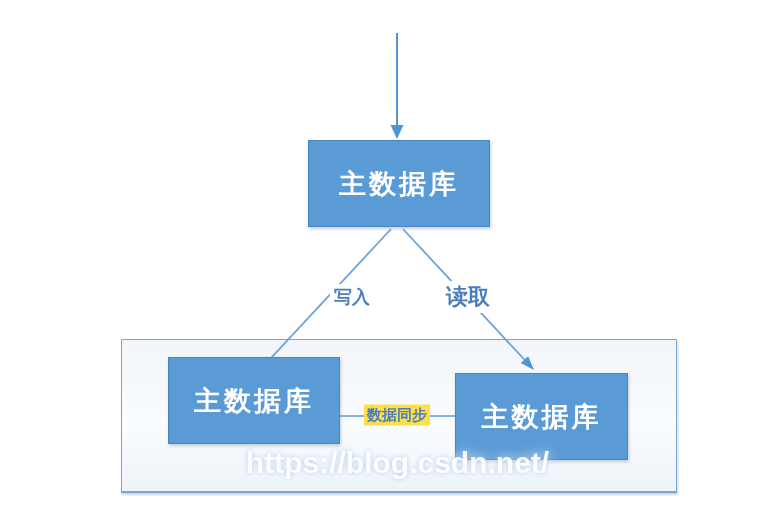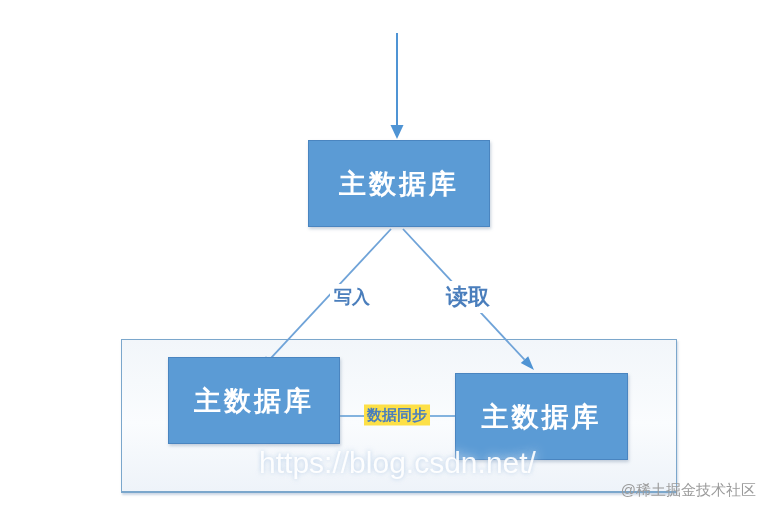--- a/index.html
+++ b/index.html
@@ -72,21 +72,21 @@
     padding: 1px 3px;
   }
 
   
   .url-watermark {
     position: absolute;
     left: 225px; top: 446px;
     width: 345px;
     text-align: center;
     font-size: 30px;
-    font-weight: normal;
+    font-weight: bold;
     color: rgba(255, 255, 255, 0.93);
     text-shadow: 0 0 5px rgba(140, 175, 215, 0.65), 0 0 12px rgba(255, 255, 255, 0.9);
     filter: blur(0.6px);
     z-index: 5;
     white-space: nowrap;
     pointer-events: none;
   }
 
   
   .community-watermark {
@@ -121,15 +121,14 @@
 
   <div class="node node-service">主数据库</div>
   <div class="node node-master">主数据库</div>
   <div class="node node-slave">主数据库</div>
 
   <div class="edge-label label-write">写入</div>
   <div class="edge-label label-read">读取</div>
   <div class="edge-label label-sync">数据同步</div>
 
   <div class="url-watermark">https://blog.csdn.net/</div>
-  <div class="community-watermark">@稀土掘金技术社区</div>
 
 </div>
 
 </body></html>

